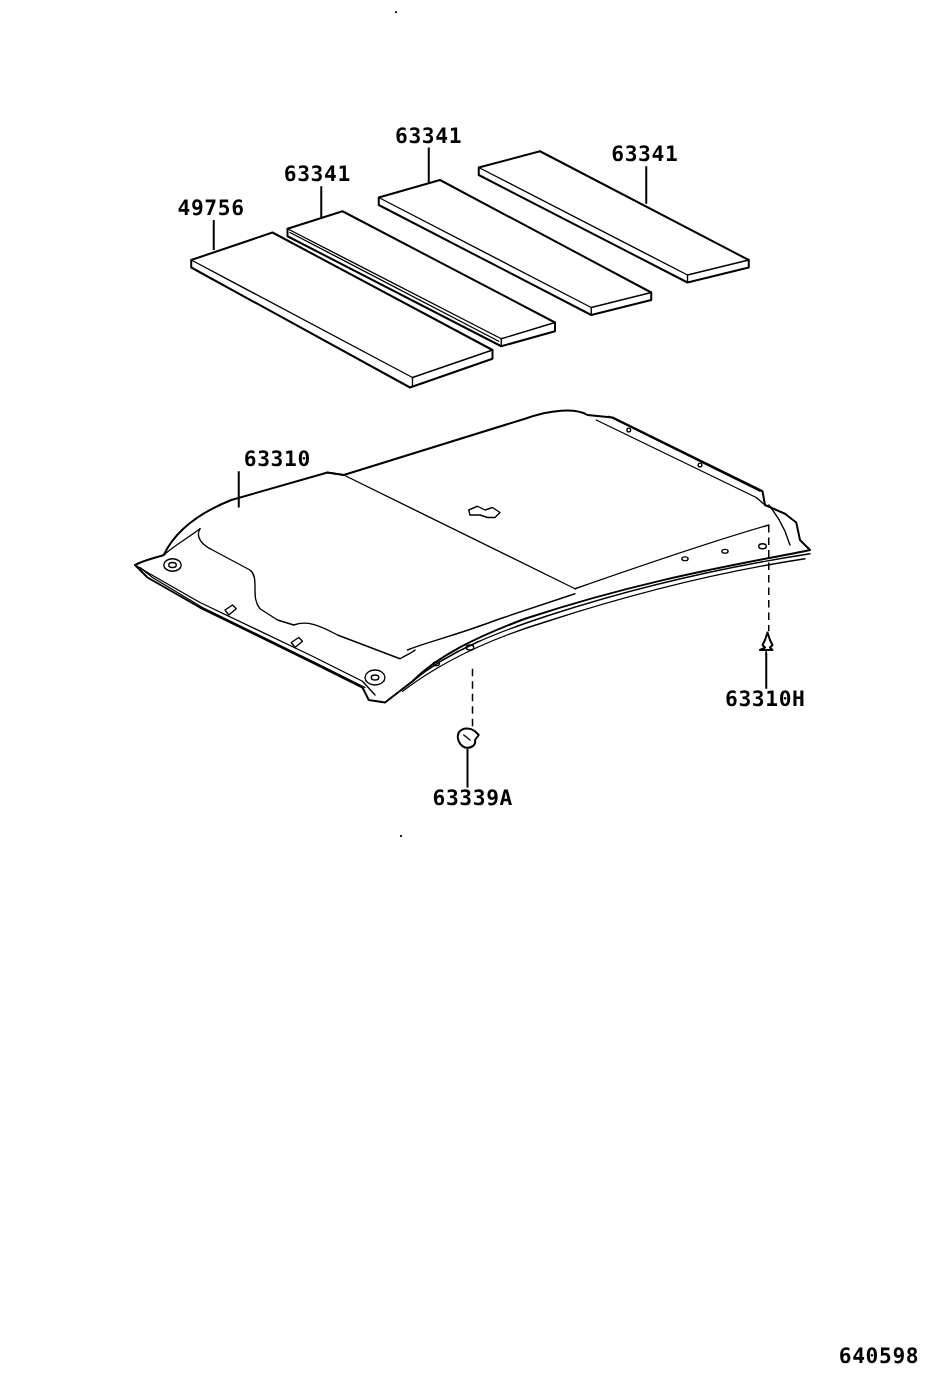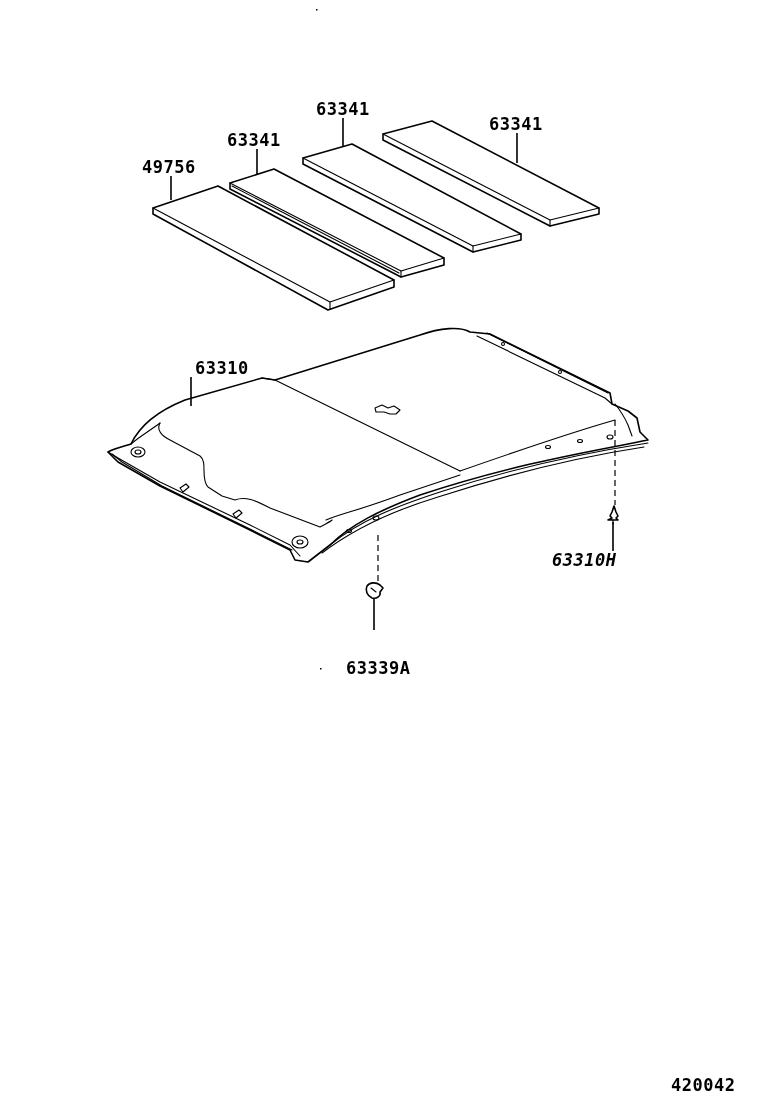--- a/index.html
+++ b/index.html
@@ -151,16 +151,16 @@
     <line class="ln-thin" x1="613" y1="520" x2="613" y2="524"></line>
   </g>
   <line class="leader" x1="613" y1="522" x2="613" y2="551"></line>
 </svg>
 
 <div class="part-label" style="left:142px; top:159px;">49756</div>
 <div class="part-label" style="left:227px; top:132px;">63341</div>
 <div class="part-label" style="left:316px; top:101px;">63341</div>
 <div class="part-label" style="left:489px; top:116px;">63341</div>
 <div class="part-label" style="left:163px; top:360px;margin-left:32px;">63310</div>
-<div class="part-label" style="left:552px; top:552px;font-style:italic;">63310H</div>
-<div class="part-label" style="left:346px; top:660px;">63339A</div>
+<div class="part-label" style="left:580px; top:552px;">63310H</div>
+<div class="part-label" style="left:346px; top:631px;">63339A</div>
 
-<div class="part-label" style="left:671px; top:1077px;">420042</div>
+<div class="part-label" style="left:671px; top:1077px;">640598</div>
 
 </body></html>

